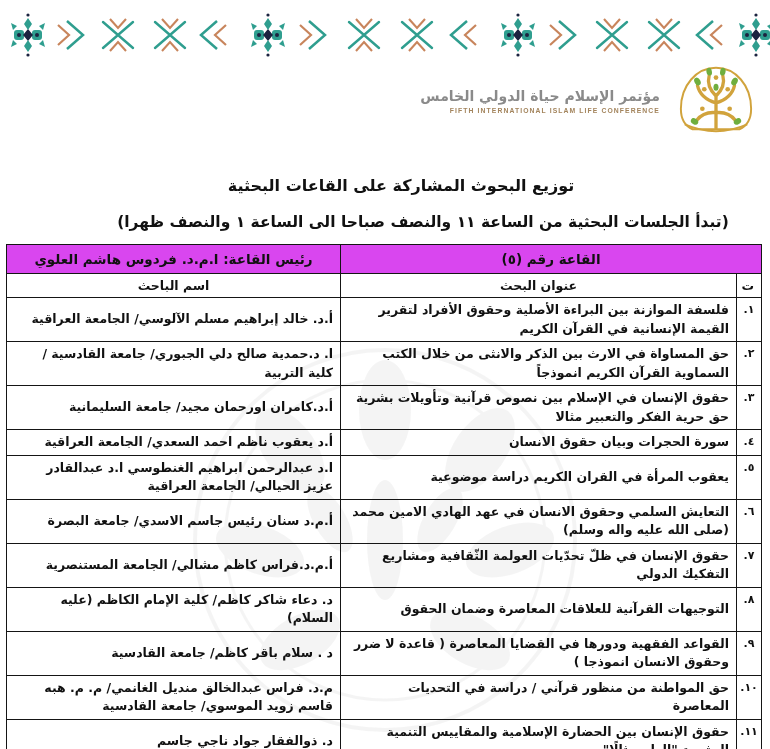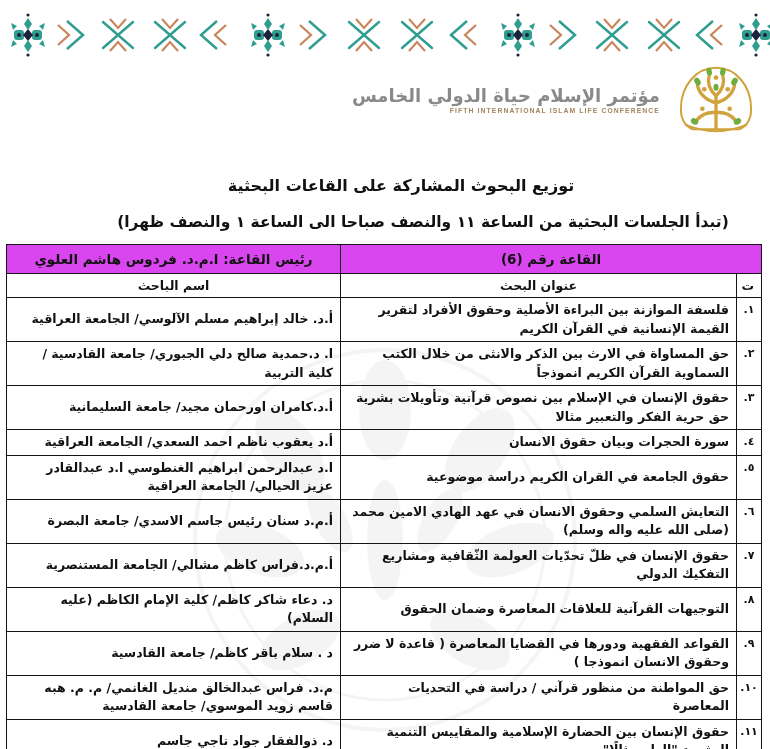--- a/index.html
+++ b/index.html
@@ -5,21 +5,21 @@
   html,body{margin:0;padding:0;background:#ffffff;}
   .page{
     position:relative;width:770px;height:749px;overflow:hidden;background:#fff;
     font-family:"DejaVu Sans",sans-serif;font-weight:bold;color:#111;direction:rtl;
   }
   
   .ornament-band{position:absolute;top:12px;left:0;width:770px;height:46px;}
   
   .logo-row{position:absolute;top:60px;right:6px;display:flex;align-items:center;direction:ltr;}
   .logo-text{text-align:right;margin-right:8px;direction:rtl;}
-  .logo-ar{font-size:18px;color:#8a8a8a;font-weight:bold;line-height:18px;}
+  .logo-ar{font-size:14px;color:#8a8a8a;font-weight:bold;line-height:18px;}
   .logo-en{font-size:6.8px;color:#a3845c;letter-spacing:1.1px;font-family:"Liberation Sans",sans-serif;font-weight:bold;direction:ltr;text-align:right;margin-top:2px;}
   .logo-mark{width:96px;height:80px;flex:0 0 auto;}
   
   .doc-title{position:absolute;top:176px;left:0;width:770px;text-align:center;padding-left:32px;box-sizing:border-box;font-size:16px;}
   .doc-subtitle{position:absolute;top:213px;left:0;width:770px;text-align:center;padding-left:76px;box-sizing:border-box;font-size:15.5px;}
   
   .watermark{position:absolute;left:170px;top:330px;width:430px;height:420px;pointer-events:none;}
   
   table.dist{
     position:absolute;top:244px;right:8px;width:755px;
@@ -138,21 +138,21 @@
   </svg>
 
   <table class="dist">
     <colgroup>
       <col style="width:25px">
       <col style="width:396px">
       <col style="width:334px">
     </colgroup>
     <thead>
       <tr class="green">
-        <th colspan="2">القاعة رقم (6)</th>
+        <th colspan="2">القاعة رقم (٥)</th>
         <th>رئيس القاعة: ا.م.د. فردوس هاشم العلوي</th>
       </tr>
       <tr class="labels">
         <th class="lbl-serial">ت</th>
         <th class="lbl-title">عنوان البحث</th>
         <th class="lbl-name">اسم الباحث</th>
       </tr>
     </thead>
     <tbody id="rows">
         <tr>
@@ -170,21 +170,21 @@
     <td class="c-title">حقوق الإنسان في الإسلام بين نصوص قرآنية وتأويلات بشرية حق حرية الفكر والتعبير مثالا</td>
     <td class="c-name">أ.د.كامران اورحمان مجيد/ جامعة السليمانية</td>
   </tr>
         <tr>
     <td class="c-no">٤.</td>
     <td class="c-title">سورة الحجرات وبيان حقوق الانسان</td>
     <td class="c-name">أ.د يعقوب ناظم احمد السعدي/ الجامعة العراقية</td>
   </tr>
         <tr>
     <td class="c-no">٥.</td>
-    <td class="c-title">حقوق الجامعة في القران الكريم دراسة موضوعية</td>
+    <td class="c-title">يعقوب المرأة في القران الكريم دراسة موضوعية</td>
     <td class="c-name">ا.د عبدالرحمن ابراهيم الغنطوسي  ا.د عبدالقادر عزيز الحيالي/ الجامعة العراقية</td>
   </tr>
         <tr>
     <td class="c-no">٦.</td>
     <td class="c-title">التعايش السلمي وحقوق الانسان في عهد الهادي الامين محمد (صلى الله عليه واله وسلم)</td>
     <td class="c-name">أ.م.د سنان رئيس جاسم الاسدي/ جامعة البصرة</td>
   </tr>
         <tr>
     <td class="c-no">٧.</td>
     <td class="c-title">حقوق الإنسان في ظلّ تحدّيات العولمة الثّقافية ومشاريع التفكيك الدولي</td>

